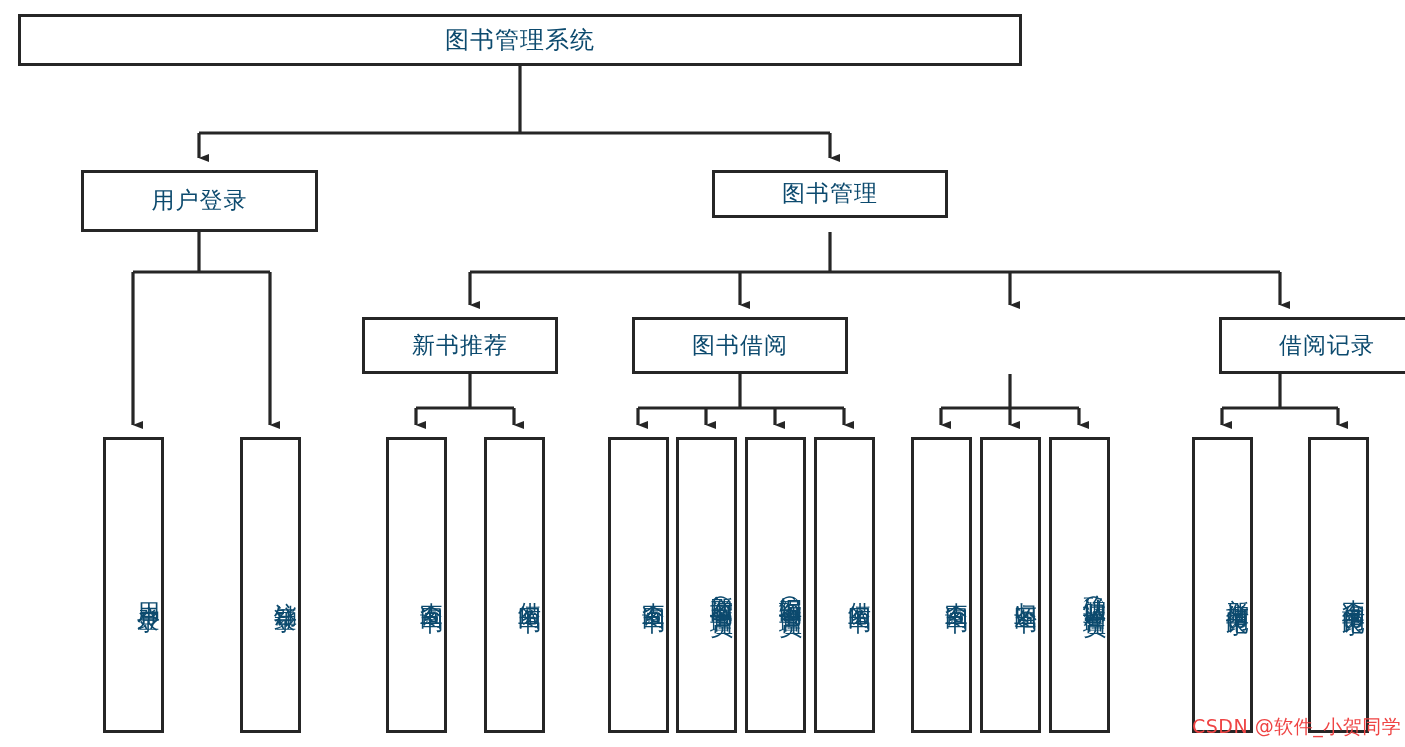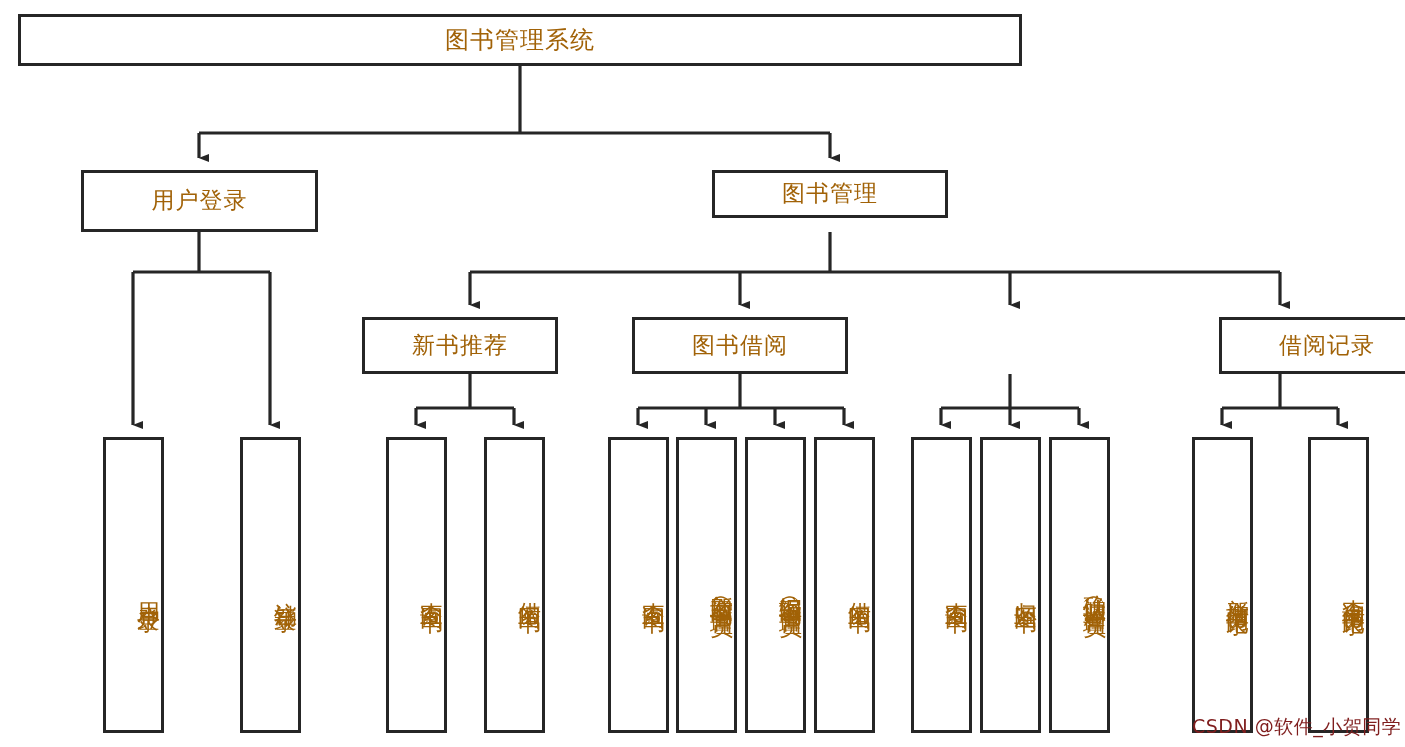--- a/index.html
+++ b/index.html
@@ -27,21 +27,21 @@
     pointer-events: none;
   }
   .node {
     position: absolute;
     box-sizing: border-box;
     border: 3px solid #262626;
     background: #ffffff;
     display: flex;
     align-items: center;
     justify-content: center;
-    color: #a16207;
+    color: #0c4a6e;
     font-size: 23px;
     line-height: 1.18;
     letter-spacing: 1px;
     text-align: center;
     white-space: nowrap;
   }
   .node.root {
     font-size: 24px;
   }
   .node.leaf {
@@ -50,21 +50,21 @@
     align-items: flex-start;
     justify-content: center;
     padding-top: 10px;
     font-size: 23px;
     letter-spacing: 3px;
     line-height: 1.05;
     white-space: normal;
   }
   #watermark {
     position: absolute;
-    color: #7f1d1d;
+    color: #ef4444;
     font-size: 19px;
     letter-spacing: 0.5px;
     white-space: nowrap;
     user-select: none;
   }
 </style>
 </head>
 <body>
 
 <div id="diagram-canvas">

